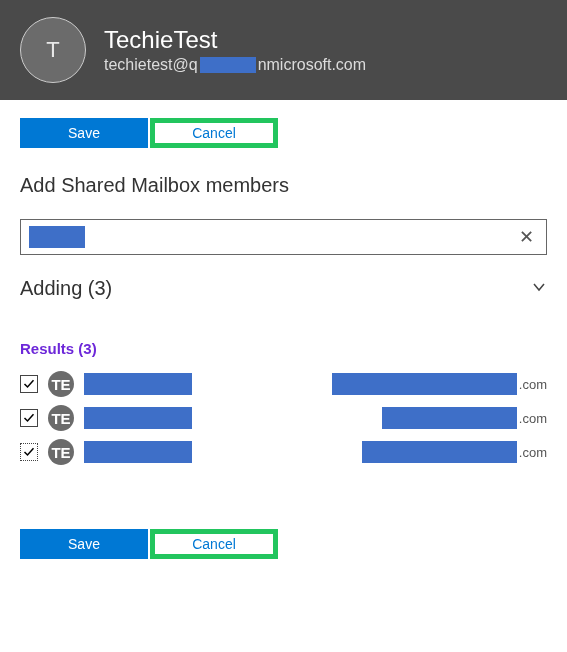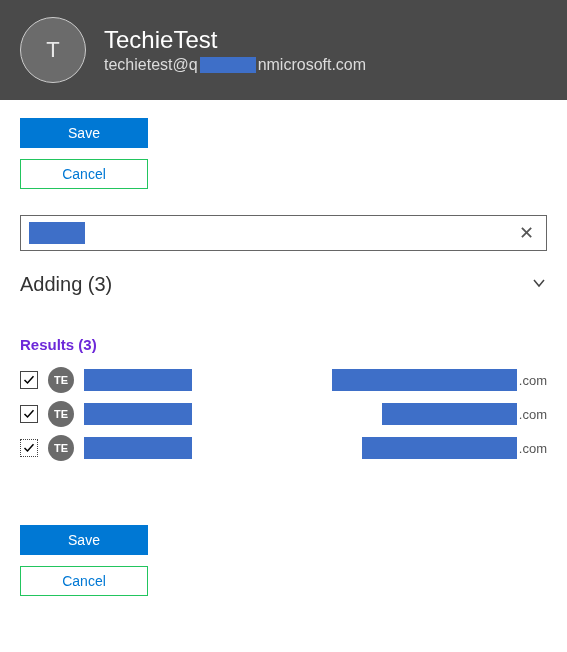--- a/index.html
+++ b/index.html
@@ -46,37 +46,37 @@
     align-items: center;
   }
   .redact-header {
     display: inline-block;
     width: 56px;
     height: 16px;
     background: #3e6fc8;
     margin: 0 2px;
   }
   .content { padding: 18px 20px; }
-  .btn-row { display: flex; gap: 11px; margin-bottom: 26px; flex-direction: column; }
+  .btn-row { display: flex; gap: 2px; margin-bottom: 26px; }
   .btn {
     width: 128px;
     height: 30px;
     font-size: 14px;
     font-weight: 400;
     cursor: pointer;
     border: none;
     display: flex;
     align-items: center;
     justify-content: center;
   }
   .btn-primary { background: #0078d4; color: #ffffff; }
   .btn-secondary {
     background: #ffffff;
     color: #0078d4;
-    border: 1px solid #22c55e;
+    border: 5px solid #22c55e;
   }
   .section-title {
     font-size: 20px;
     font-weight: 400;
     color: #333333;
     margin-bottom: 22px;
   }
   .field-label {
     font-size: 13px;
     color: #333;
@@ -144,21 +144,21 @@
     flex-shrink: 0;
   }
   .cb.dotted { border: 1.5px dotted #444; }
   .cb svg { width: 12px; height: 12px; stroke: #000; }
   .person-avatar {
     width: 26px;
     height: 26px;
     border-radius: 50%;
     background: #6b6b6b;
     color: #fff;
-    font-size: 11px;
+    font-size: 15px;
     font-weight: 600;
     display: flex;
     align-items: center;
     justify-content: center;
     flex-shrink: 0;
   }
   .name-redact {
     width: 108px;
     height: 22px;
     background: #3e6fc8;
@@ -200,20 +200,21 @@
   </div>
 </div>
 
 <div class="content">
 
   <div class="btn-row">
     <button class="btn btn-primary">Save</button>
     <button class="btn btn-secondary">Cancel</button>
   </div>
 
+  <div class="section-title">Add Shared Mailbox members</div>
 
   <div class="search-wrap">
     <span class="search-value-redact"></span>
     <input class="search-input" type="text" value="" style="">
     <span class="clear-icon">✕</span>
   </div>
 
   <div class="expander">
     <span>Adding (3)</span>
     <span class="chevron">

